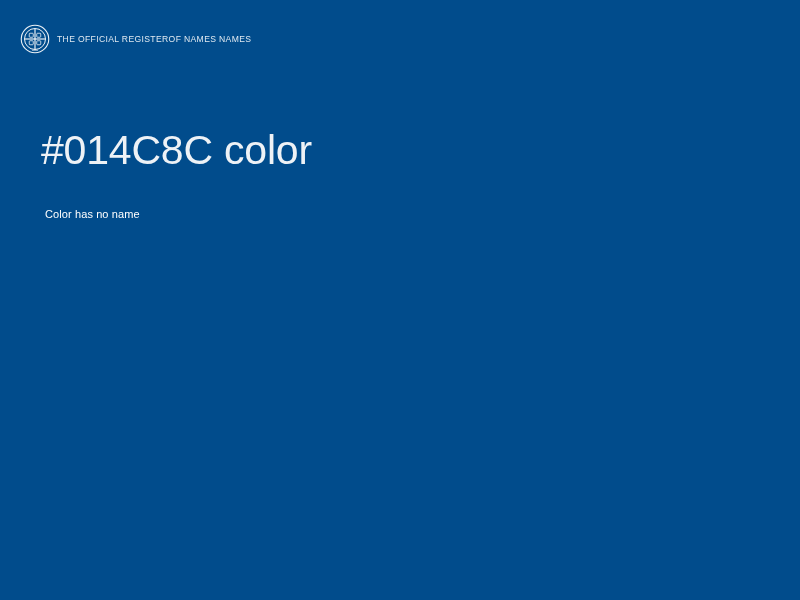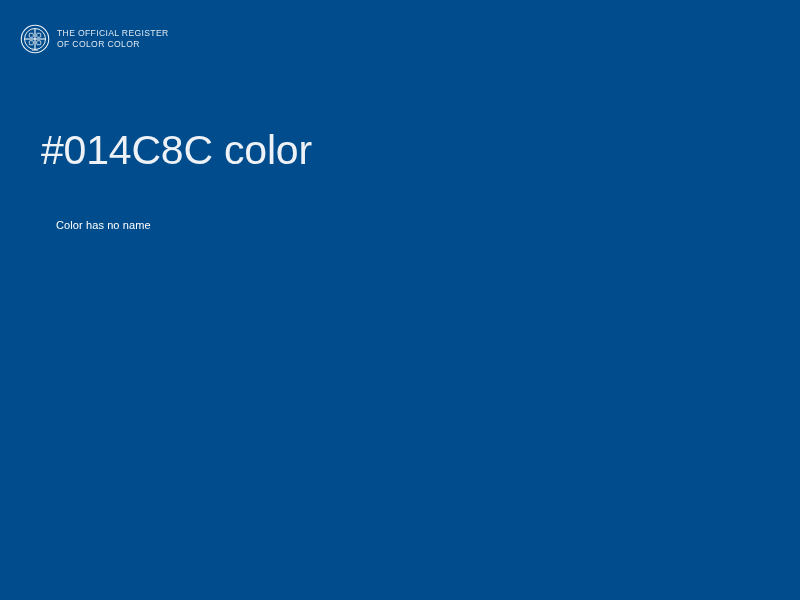--- a/index.html
+++ b/index.html
@@ -35,21 +35,21 @@
 
   .brand-logo {
     width: 30px;
     height: 30px;
     flex: 0 0 30px;
     display: block;
   }
 
   .brand-wordmark {
     display: flex;
-    flex-direction: column;
+    flex-direction: row;
     justify-content: center;
     line-height: 11px;
   }
 
   .brand-line {
     font-family: "Liberation Sans", sans-serif;
     font-size: 8.6px;
     letter-spacing: 0.35px;
     color: rgba(255, 255, 255, 0.88);
     white-space: nowrap;
@@ -74,21 +74,21 @@
     white-space: nowrap;
   }
 
   .color-subtitle {
     font-family: "Liberation Sans", sans-serif;
     font-size: 11px;
     font-weight: 400;
     line-height: 14px;
     letter-spacing: 0.1px;
     color: #ffffff;
-    margin: 15px;
+    margin: 4px;
     padding-top: 29px;
     white-space: nowrap;
   }
 </style>
 </head>
 <body style="background: rgb(1, 76, 140);">
 
 <div class="page" style="background: rgb(1, 76, 140);">
 
   <div class="site-header">
@@ -107,21 +107,21 @@
         <rect x="33.5" y="18.5" width="8" height="8" rx="1.6" fill="none" stroke="#ffffff" stroke-opacity="0.9" stroke-width="1.7"></rect>
         <rect x="18.5" y="33.5" width="8" height="8" rx="1.6" fill="none" stroke="#ffffff" stroke-opacity="0.9" stroke-width="1.7"></rect>
         <rect x="33.5" y="33.5" width="8" height="8" rx="1.6" fill="none" stroke="#ffffff" stroke-opacity="0.9" stroke-width="1.7"></rect>
 
         <line x1="24" y1="52.5" x2="36" y2="52.5" stroke="#ffffff" stroke-opacity="0.85" stroke-width="1.6"></line>
       </svg>
     </span>
 
     <span class="brand-wordmark">
       <span class="brand-line">THE OFFICIAL REGISTER</span>
-      <span class="brand-line">OF COLOR COLOR</span>
+      <span class="brand-line">OF NAMES NAMES</span>
     </span>
 
   </div>
 
   <div class="color-info">
     <h1 class="color-title" style="color: rgb(238, 242, 246);">#014C8C color</h1>
     <p class="color-subtitle" style="color: rgb(255, 255, 255);">Color has no name</p>
   </div>
 
 </div>

